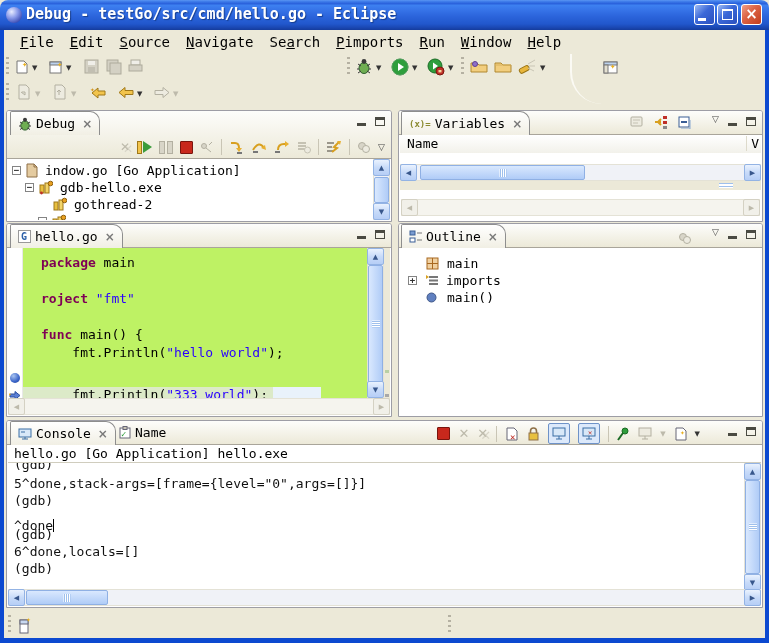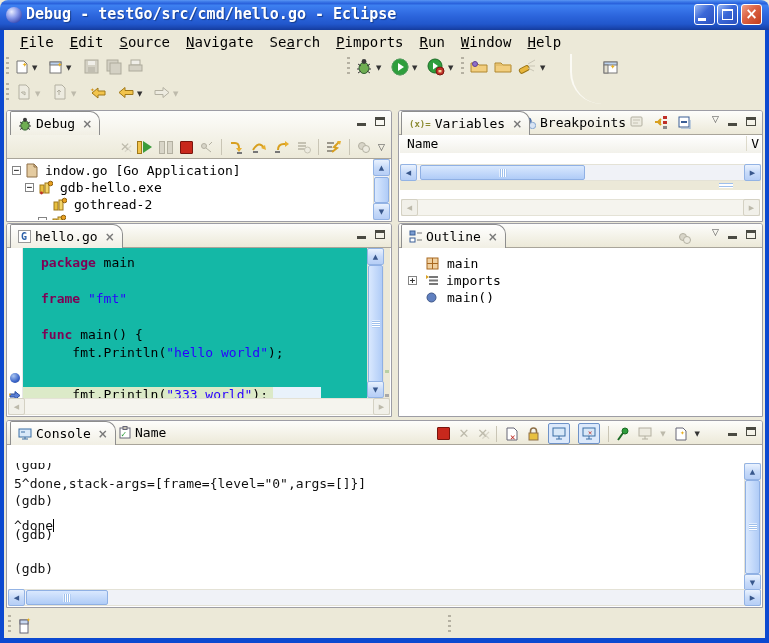--- a/index.html
+++ b/index.html
@@ -362,27 +362,20 @@
     <div class="sbtn" style="right:1px;bottom:1px;">▼</div>
   </div>
 
   <div class="abs view" style="left:398px;top:110px;width:365px;height:112px;">
     <div class="vhead"></div>
     <div class="tab on" style="left:2px;">
       <span style="font:bold 9px 'DejaVu Sans Mono',monospace;color:#8A8A30;">(x)=</span>
       <span>Variables</span>
       <span class="tclose">×</span>
     </div>
-    <div class="tab" style="left:118px;">
-      <svg width="12" height="12">
-          <circle cx="4" cy="4" r="3.2" fill="#6C8FD0" stroke="#3A5E96"></circle>
-          <circle cx="8.5" cy="8.5" r="3.2" fill="#D8E4F4" stroke="#88A8D0"></circle>
-        </svg>
-      <span>Breakpoints</span>
-    </div>
     <div class="abs" style="right:70px;top:4px;display:flex;gap:8px;align-items:center;z-index:3;">
       <svg width="16" height="14">
           <rect x="1" y="2" width="11" height="9" rx="1" fill="#EDEBE0" stroke="#B3B0A1"></rect>
           <path d="M3 5 h7 M3 8 h5" stroke="#C5C2B3"></path>
         </svg>
       <svg width="16" height="14">
           <path d="M1 7 h6" stroke="#D8A020" stroke-width="2"></path>
           <path d="M5 7 l-3 -3 M5 7 l-3 3" stroke="#D8A020" stroke-width="2" transform="rotate(180 4.5 7)"></path>
           <rect x="9" y="1" width="4" height="3" fill="#C03028"></rect>
           <rect x="9" y="6" width="4" height="3" fill="#C03028"></rect>
@@ -431,35 +424,35 @@
           <text x="3" y="10" font-size="10" font-weight="bold" fill="#2B5FA8" font-family="DejaVu Sans Mono,monospace">G</text>
         </svg>
       <span>hello.go</span>
       <span class="tclose">×</span>
     </div>
     <div class="viewctl" style="right:6px;top:5px;">
       <div class="mmin"></div>
       <div class="mmax"></div>
     </div>
 
-    <div class="abs" style="left:1px;top:24px;right:1px;bottom:18px;background:#14b8a6;overflow:hidden;">
+    <div class="abs" style="left:1px;top:24px;right:1px;bottom:18px;background:#bef264;overflow:hidden;">
 
       <div class="abs" style="left:0;top:0;bottom:0;width:14px;background:#FFFFFF;border-right:1px solid #E8E8E8;"></div>
 
       <div class="abs" style="left:15px;top:139px;width:250px;height:18px;background:#DCEAC8;"></div>
       <div class="abs" style="left:265px;top:139px;width:48px;height:18px;background:#E9F2FB;"></div>
 
       <div class="abs" style="left:2px;top:125px;width:10px;height:10px;border-radius:50%;background:radial-gradient(circle at 35% 30%,#A8C4F0,#3A64C8 60%,#23418E);"></div>
       <svg class="abs" style="left:1px;top:142px;" width="13" height="11">
           <path d="M1 5.5 l5 -4 v2.5 h5 v3 h-5 v2.5 z" fill="#5B7FD4" stroke="#2B4FA0" transform="rotate(180 6 5.5)"></path>
           <text x="-1" y="6" font-size="6" fill="#E8B020">✦</text>
         </svg>
 
       <div class="cline" style="top:7px;"><span class="kw">package</span><span> main</span></div>
-      <div class="cline" style="top:43px;"><span class="kw">frame</span><span> </span><span class="str">"fmt"</span></div>
+      <div class="cline" style="top:43px;"><span class="kw">roject</span><span> </span><span class="str">"fmt"</span></div>
       <div class="cline" style="top:79px;"><span class="kw">func</span><span> main() {</span></div>
       <div class="cline" style="top:97px;"><span>    fmt.Println(</span><span class="str">"hello world"</span><span>);</span></div>
       <div class="cline" style="top:139px;left:33px;"><span>    fmt.Println(</span><span class="str">"333 world"</span><span>);</span></div>
 
       <div class="strack" style="right:6px;top:0;width:17px;bottom:0;"></div>
       <div class="sbtn" style="right:6px;top:0;">▲</div>
       <div class="sthumbv" style="right:7px;top:17px;height:118px;">
           <span class="gripv"></span>
         </div>
       <div class="sbtn" style="right:6px;bottom:0;">▼</div>
@@ -581,27 +574,31 @@
           <path d="M2 1 h7 l3 3 v9 h-10 z" fill="#FFF" stroke="#667"></path>
           <text x="6" y="8" font-size="8" fill="#E8B020">✦</text>
         </svg>
       <span class="dd">▼</span>
     </div>
     <div class="viewctl" style="right:6px;top:5px;">
       <div class="mmin"></div>
       <div class="mmax"></div>
     </div>
 
+    <div class="abs" style="left:1px;right:1px;top:24px;height:17px;background:#FFF;border-bottom:1px solid #D0CDBE;">
+      <span class="abs" style="left:6px;top:1px;font:13px 'DejaVu Sans Mono',monospace;white-space:pre;">hello.go [Go Application] hello.exe</span>
+    </div>
 
     <div class="abs" style="left:1px;top:42px;right:19px;height:128px;background:#FFF;overflow:hidden;">
       <div class="con-line" style="top:-6px;">(gdb)</div>
       <div class="con-line" style="top:13px;">5^done,stack-args=[frame={level="0",args=[]}]</div>
       <div class="con-line" style="top:30px;">(gdb)</div>
       <div class="con-line" style="top:55px;"><span>^done</span><span class="cursor"></span></div>
       <div class="con-line" style="top:64px;">(gdb)</div>
+      <div class="con-line" style="top:81px;">6^done,locals=[]</div>
       <div class="con-line" style="top:98px;">(gdb)</div>
     </div>
 
     <div class="strack" style="right:1px;top:42px;width:17px;height:128px;"></div>
     <div class="sbtn" style="right:1px;top:42px;">▲</div>
     <div class="sthumbv" style="right:2px;top:59px;height:94px;">
         <span class="gripv"></span>
       </div>
     <div class="sbtn" style="right:1px;top:153px;">▼</div>
 

